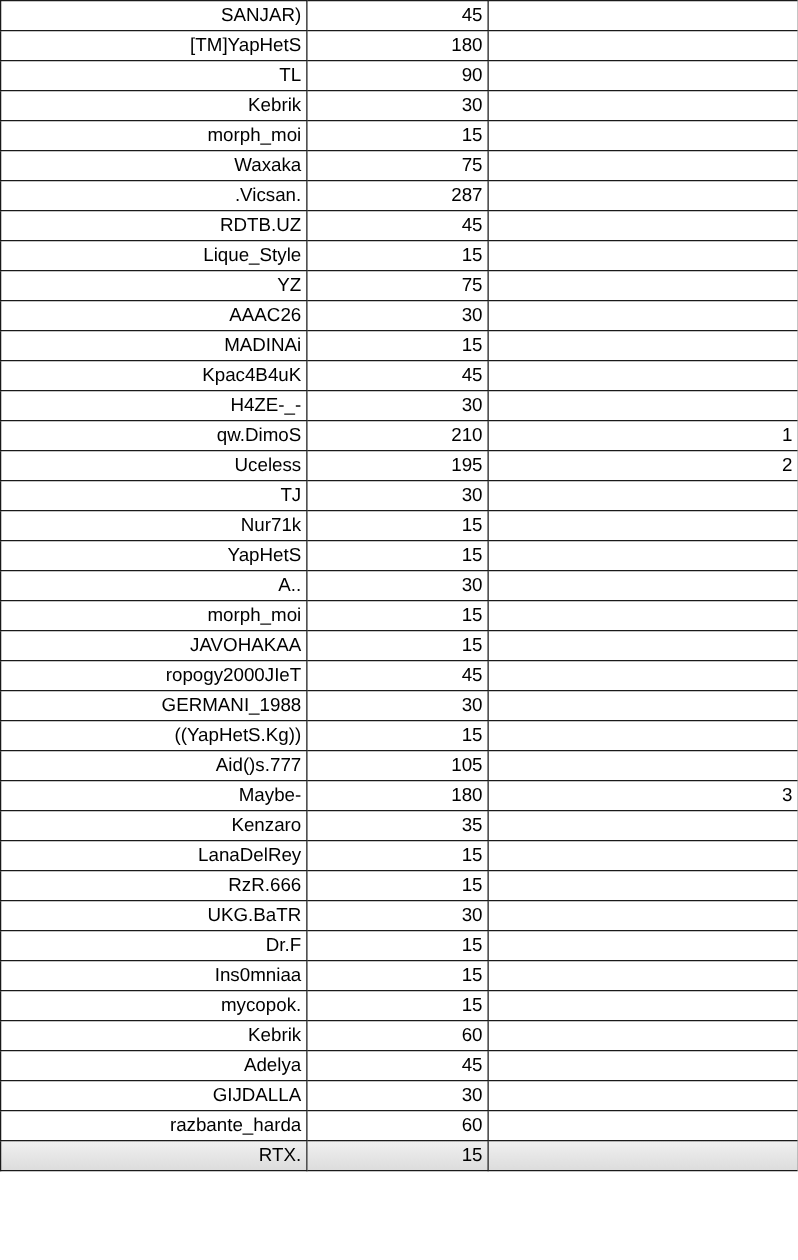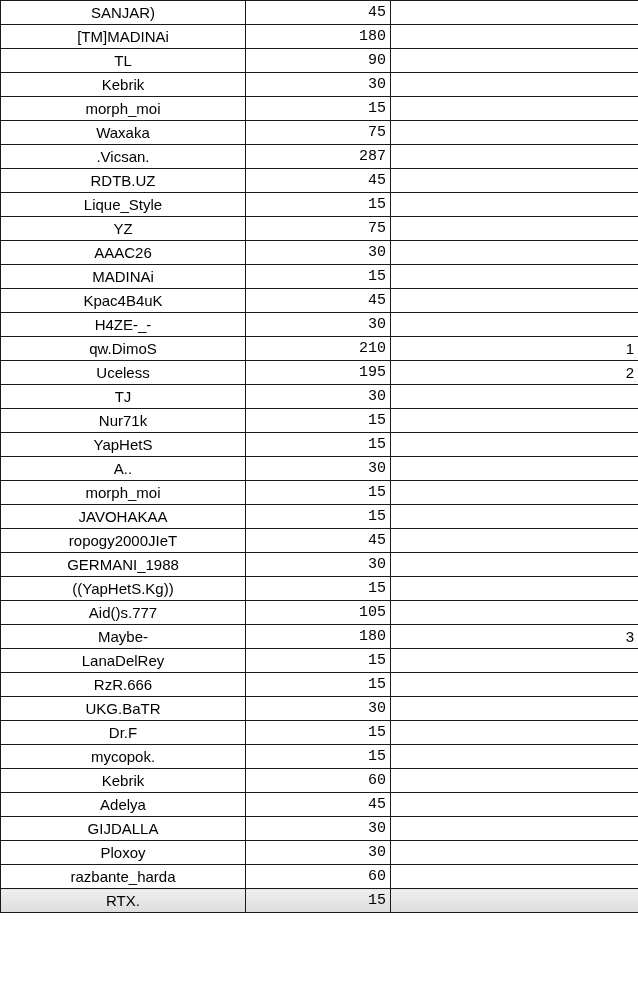--- a/index.html
+++ b/index.html
@@ -26,41 +26,41 @@
   }
   table.grid td{
     border:1.5px solid var(--border-color);
     height:24px;
     padding:0 4px;
     white-space:nowrap;
     overflow:hidden;
     background:var(--row-bg);
     line-height:22px;
   }
-  td.col-name{width:245px;text-align:center;padding-left:4px;}
-  td.col-value{width:145px;text-align:right;padding-right:5px;font-family:Liberation Mono, monospace;}
+  td.col-name{width:245px;text-align:right;padding-left:4px;}
+  td.col-value{width:145px;text-align:right;padding-right:5px;}
   td.col-extra{width:248px;text-align:right;padding-right:5px;}
   tr.highlight td{
     background:linear-gradient(to bottom,var(--highlight-top),var(--highlight-bottom));
     margin-left:24px;
   }
 </style>
 </head>
 <body>
 
 <div class="sheet">
   <table class="grid">
     <tbody>
         <tr>
           <td class="col-name">SANJAR)</td>
           <td class="col-value">45</td>
           <td class="col-extra"></td>
         </tr>
         <tr>
-          <td class="col-name">[TM]MADINAi</td>
+          <td class="col-name">[TM]YapHetS</td>
           <td class="col-value">180</td>
           <td class="col-extra"></td>
         </tr>
         <tr>
           <td class="col-name">TL</td>
           <td class="col-value">90</td>
           <td class="col-extra"></td>
         </tr>
         <tr>
           <td class="col-name">Kebrik</td>
@@ -176,61 +176,66 @@
           <td class="col-name">Aid()s.777</td>
           <td class="col-value">105</td>
           <td class="col-extra"></td>
         </tr>
         <tr>
           <td class="col-name">Maybe-</td>
           <td class="col-value">180</td>
           <td class="col-extra">3</td>
         </tr>
         <tr>
+          <td class="col-name">Kenzaro</td>
+          <td class="col-value">35</td>
+          <td class="col-extra"></td>
+        </tr>
+        <tr>
           <td class="col-name">LanaDelRey</td>
           <td class="col-value">15</td>
           <td class="col-extra"></td>
         </tr>
         <tr>
           <td class="col-name">RzR.666</td>
           <td class="col-value">15</td>
           <td class="col-extra"></td>
         </tr>
         <tr>
           <td class="col-name">UKG.BaTR</td>
           <td class="col-value">30</td>
           <td class="col-extra"></td>
         </tr>
         <tr>
           <td class="col-name">Dr.F</td>
+          <td class="col-value">15</td>
+          <td class="col-extra"></td>
+        </tr>
+        <tr>
+          <td class="col-name">Ins0mniaa</td>
           <td class="col-value">15</td>
           <td class="col-extra"></td>
         </tr>
         <tr>
           <td class="col-name">mycopok.</td>
           <td class="col-value">15</td>
           <td class="col-extra"></td>
         </tr>
         <tr>
           <td class="col-name">Kebrik</td>
           <td class="col-value">60</td>
           <td class="col-extra"></td>
         </tr>
         <tr>
           <td class="col-name">Adelya</td>
           <td class="col-value">45</td>
           <td class="col-extra"></td>
         </tr>
         <tr>
           <td class="col-name">GIJDALLA</td>
-          <td class="col-value">30</td>
-          <td class="col-extra"></td>
-        </tr>
-        <tr>
-          <td class="col-name">Ploxoy</td>
           <td class="col-value">30</td>
           <td class="col-extra"></td>
         </tr>
         <tr>
           <td class="col-name">razbante_harda</td>
           <td class="col-value">60</td>
           <td class="col-extra"></td>
         </tr>
         <tr class="highlight">
           <td class="col-name">RTX.</td>

